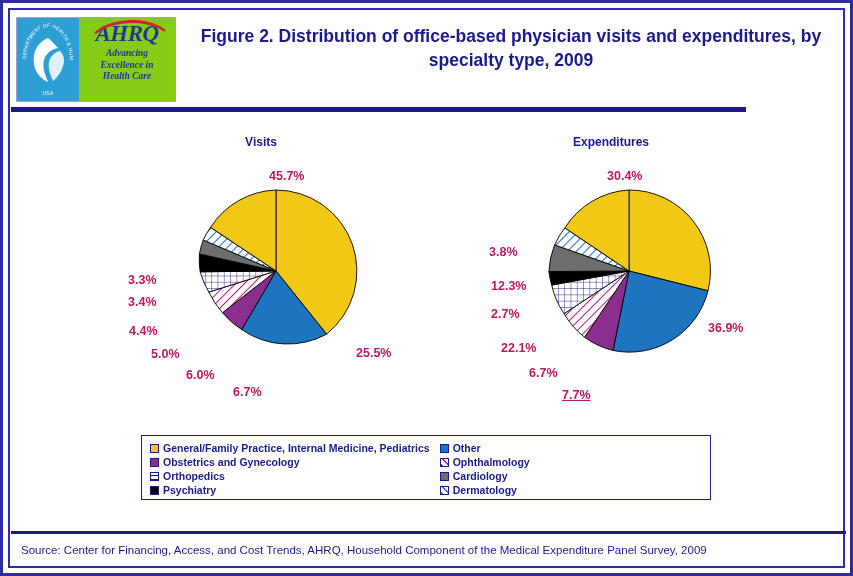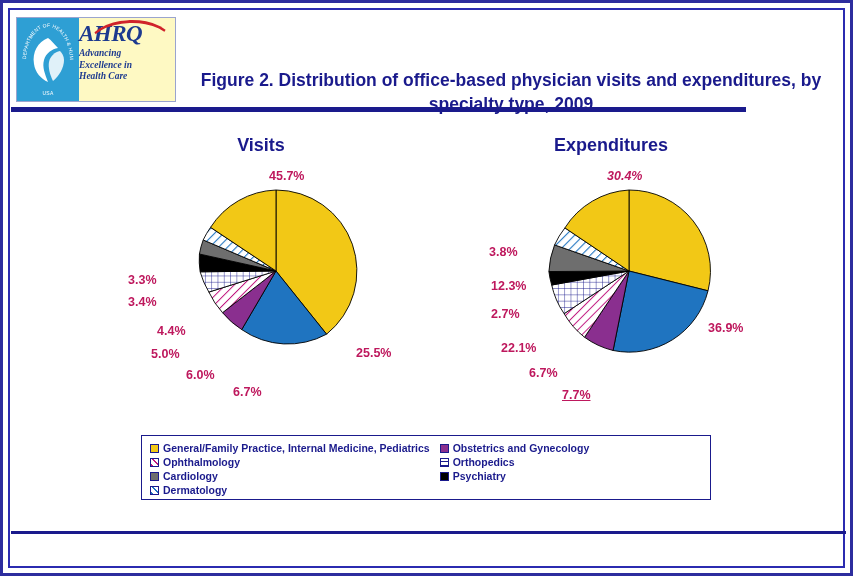--- a/index.html
+++ b/index.html
@@ -62,21 +62,22 @@
   }
   #hhs-logo .bird {
     position: absolute;
     left: 11px; top: 16px;
     width: 40px; height: 52px;
     color: #ffffff;
   }
   #ahrq-logo {
     position: relative;
     flex: 1;
-    background: #fef9c3;
+    background: #84cc16;
+    text-align: center;
   }
   #ahrq-wordmark {
     margin-top: 4px;
     font-family: "Liberation Serif", serif;
     font-weight: bold;
     font-style: italic;
     font-size: 23px;
     color: #1d3a8f;
     letter-spacing: -0.5px;
     line-height: 1;
@@ -102,42 +103,41 @@
   }
   #figure-title {
     position: absolute;
     left: 175px; top: 14px;
     width: 650px;
     text-align: center;
     color: #1a1a8c;
     font-size: 17.5px;
     font-weight: bold;
     line-height: 1.35;
-    margin-top: 44px;
   }
   #header-rule {
     position: absolute;
     left: 8px; top: 104px;
     width: 735px;
     height: 5px;
     background: #1a1a8c;
   }
 
   
   #charts {
     position: absolute;
     left: 8px;
     top: 118px;
     width: 835px;
     height: 310px;
   }
   .panel-title {
     position: absolute;
     color: #1a1a8c;
-    font-size: 18px;
+    font-size: 12px;
     font-weight: bold;
     text-align: center;
   }
   #visits-title  { left: 170px; top: 14px; width: 160px; }
   #expend-title  { left: 500px; top: 14px; width: 200px; }
 
   .pie-wrap { position: absolute; }
   #visits-pie { left: 175px; top: 60px; width: 180px; height: 180px; }
   #expend-pie { left: 528px; top: 60px; width: 180px; height: 180px; }
 
@@ -277,21 +277,21 @@
       <path d="M100,100 L19.1,65.5 A90,90 0 0 1 27.3,51.5 Z" fill="url(#pv-blue)" stroke="#000000" stroke-width="1"></path>
 
       <path d="M100,100 L27.3,51.5 A90,90 0 0 1 100,10 Z" fill="#f2c816" stroke="#000000" stroke-width="1"></path>
     </svg>
 
     <div class="lbl" style="left:258px; top:48px;">45.7%</div>
     <div class="lbl" style="left:345px; top:225px;">25.5%</div>
     <div class="lbl" style="left:222px; top:264px;">6.7%</div>
     <div class="lbl" style="left:175px; top:247px;">6.0%</div>
     <div class="lbl" style="left:140px; top:226px;">5.0%</div>
-    <div class="lbl" style="left:118px; top:203px;margin-left:28px;">4.4%</div>
+    <div class="lbl" style="left:118px; top:203px;">4.4%</div>
     <div class="lbl" style="left:117px; top:174px;">3.4%</div>
     <div class="lbl" style="left:117px; top:152px;">3.3%</div>
 
     <svg class="pie-wrap" id="expend-pie" viewBox="0 0 200 200">
       <defs>
         <pattern id="pe-grid" width="7" height="7" patternUnits="userSpaceOnUse">
           <rect width="7" height="7" fill="#ffffff"></rect>
           <path d="M0 0 H7 M0 0 V7" stroke="#1a1a8c" stroke-width="1"></path>
         </pattern>
         <pattern id="pe-magenta" width="7" height="7" patternUnits="userSpaceOnUse" patternTransform="rotate(45)">
@@ -315,36 +315,40 @@
       <path d="M100,100 L27.9,147.4 A90,90 0 0 1 14.1,115.6 Z" fill="url(#pe-grid)" stroke="#000000" stroke-width="1"></path>
 
       <path d="M100,100 L14.1,115.6 A90,90 0 0 1 11.0,100.6 Z" fill="#000000" stroke="#000000" stroke-width="1"></path>
 
       <path d="M100,100 L11.0,100.6 A90,90 0 0 1 17.3,71.0 Z" fill="#6e6e6e" stroke="#000000" stroke-width="1"></path>
 
       <path d="M100,100 L17.3,71.0 A90,90 0 0 1 28.8,52.1 Z" fill="url(#pe-blue)" stroke="#000000" stroke-width="1"></path>
       <path d="M100,100 L28.8,52.1 A90,90 0 0 1 100,10 Z" fill="#f2c816" stroke="#000000" stroke-width="1"></path>
     </svg>
 
-    <div class="lbl" style="left:596px; top:48px;font-style:italic;">30.4%</div>
+    <div class="lbl" style="left:596px; top:48px;">30.4%</div>
     <div class="lbl" style="left:697px; top:200px;">36.9%</div>
     <div class="lbl" style="left:551px; top:267px;text-decoration:underline;">7.7%</div>
     <div class="lbl" style="left:518px; top:245px;">6.7%</div>
     <div class="lbl" style="left:490px; top:220px;">22.1%</div>
     <div class="lbl" style="left:480px; top:186px;">2.7%</div>
     <div class="lbl" style="left:480px; top:158px;">12.3%</div>
     <div class="lbl" style="left:478px; top:124px;">3.8%</div>
   </div>
 
   <div id="legend">
     <div class="legend-grid">
       <div class="legend-item">
         <span class="swatch" style="background:#f2c816;"></span>
         <span>General/Family Practice, Internal Medicine, Pediatrics</span>
       </div>
+      <div class="legend-item">
+        <span class="swatch" style="background:#1f74c0;"></span>
+        <span>Other</span>
+      </div>
 
       <div class="legend-item">
         <span class="swatch" style="background:#8a2f8f;"></span>
         <span>Obstetrics and Gynecology</span>
       </div>
       <div class="legend-item">
         <span class="swatch" style="background:repeating-linear-gradient(45deg,#c0177f 0 2px,#ffffff 2px 5px);"></span>
         <span>Ophthalmology</span>
       </div>
 
@@ -364,13 +368,14 @@
         <span>Psychiatry</span>
       </div>
       <div class="legend-item">
         <span class="swatch" style="background:repeating-linear-gradient(45deg,#1f74c0 0 2px,#ffffff 2px 5px);"></span>
         <span>Dermatology</span>
       </div>
     </div>
   </div>
 
   <div id="footer-rule"></div>
+  <div id="source">Source: Center for Financing, Access, and Cost Trends, AHRQ,  Household Component of the Medical Expenditure Panel Survey,  2009</div>
 </div>
 
 </body></html>

